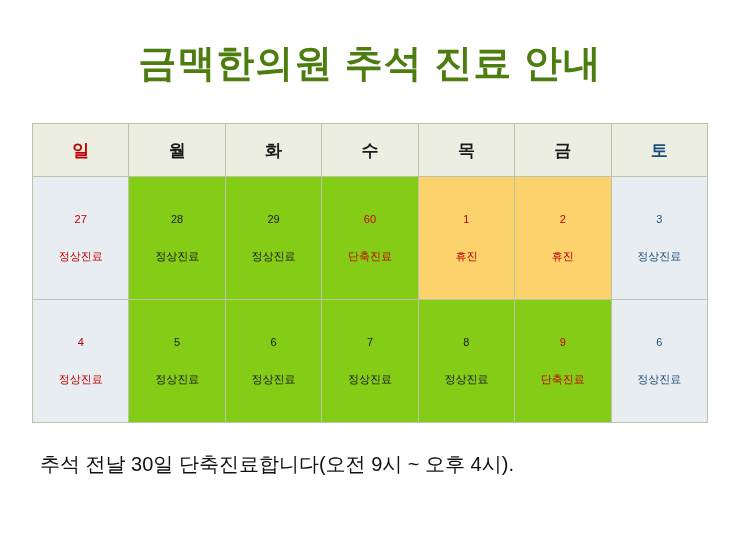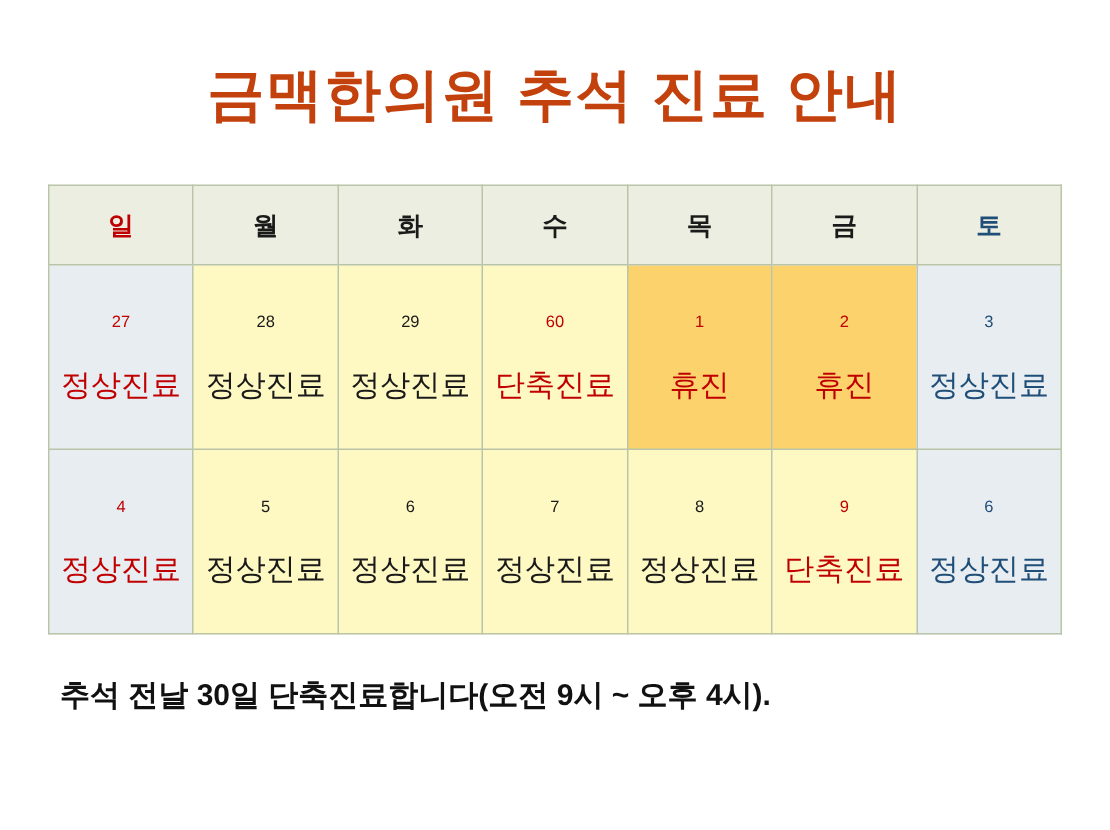--- a/index.html
+++ b/index.html
@@ -16,21 +16,21 @@
   .page {
     position: relative;
     width: 740px;
     height: 553px;
     box-sizing: border-box;
   }
   .title {
     text-align: center;
     font-size: 38px;
     font-weight: bold;
-    color: #c2410c;
+    color: #4d7c0f;
     letter-spacing: 1px;
     padding-top: 38px;
     padding-bottom: 10px;
   }
   .cal-wrap {
     margin: 24px 32px 0 32px;
   }
   table.calendar {
     border-collapse: collapse;
     width: 676px;
@@ -43,47 +43,46 @@
     padding: 0;
   }
   thead th {
     height: 52px;
     background: #eceee2;
     font-size: 17px;
     font-weight: bold;
   }
   tbody td {
     height: 122px;
-    background: #fef9c3;
+    background: #84cc16;
   }
   td.weekend-col {
     background: #e8edf1;
   }
   td.holiday {
     background: #fbd26b;
   }
   .daynum {
     font-size: 11px;
     line-height: 1;
     margin-bottom: 26px;
     font-weight: normal;
   }
   .daylabel {
-    font-size: 20px;
+    font-size: 11px;
     line-height: 1;
   }
   .c-red { color: #c00000; }
   .c-blue { color: #1f4e79; }
   .c-black { color: #1a1a1a; }
   .notes {
     margin: 26px 0 0 40px;
     font-size: 20px;
     color: #111111;
     line-height: 1.5;
-    font-weight: bold;
   }
   .notes div {
     margin-bottom: 2px;
   }
 </style>
 </head>
 <body>
 
 <div class="page">
 

